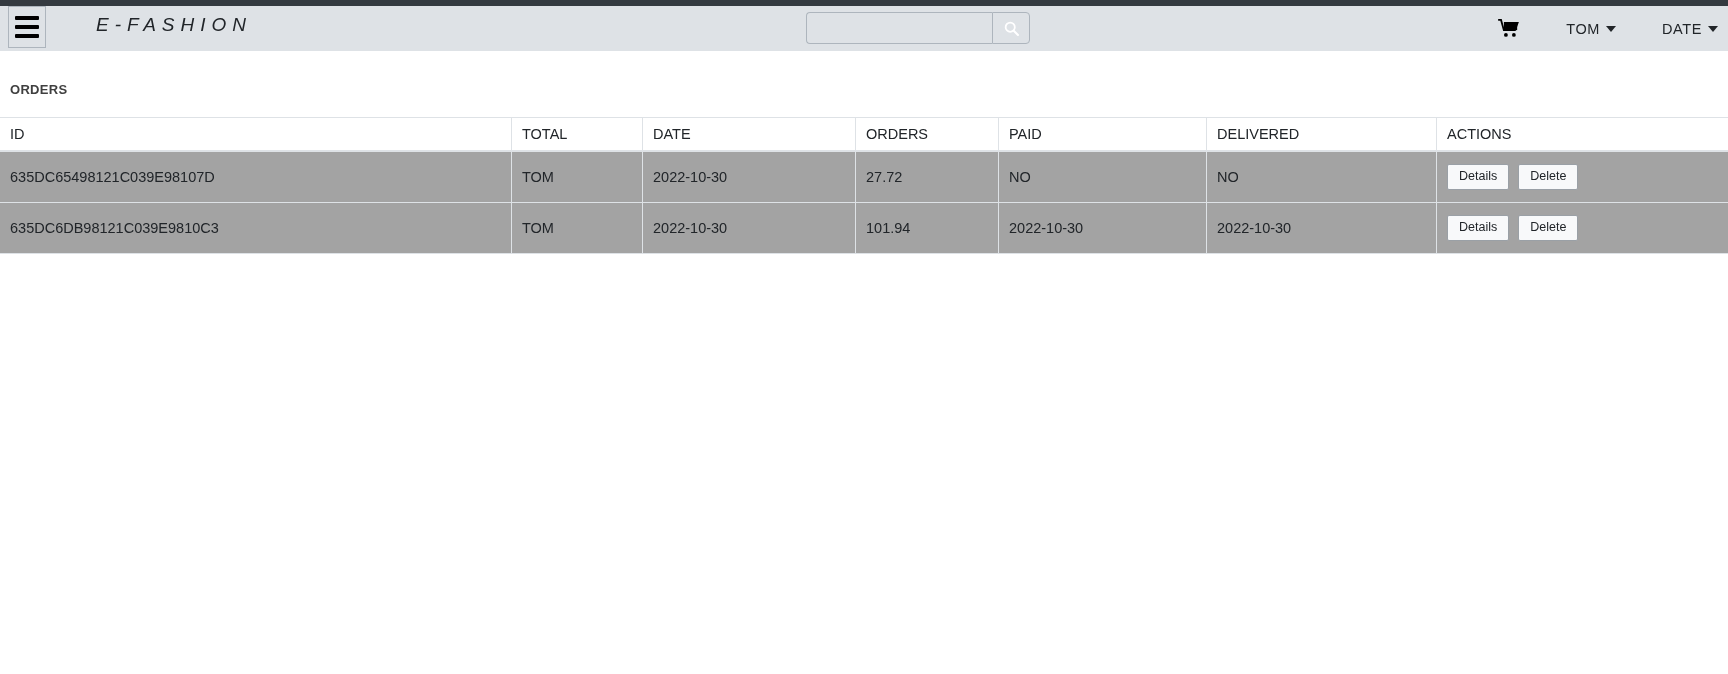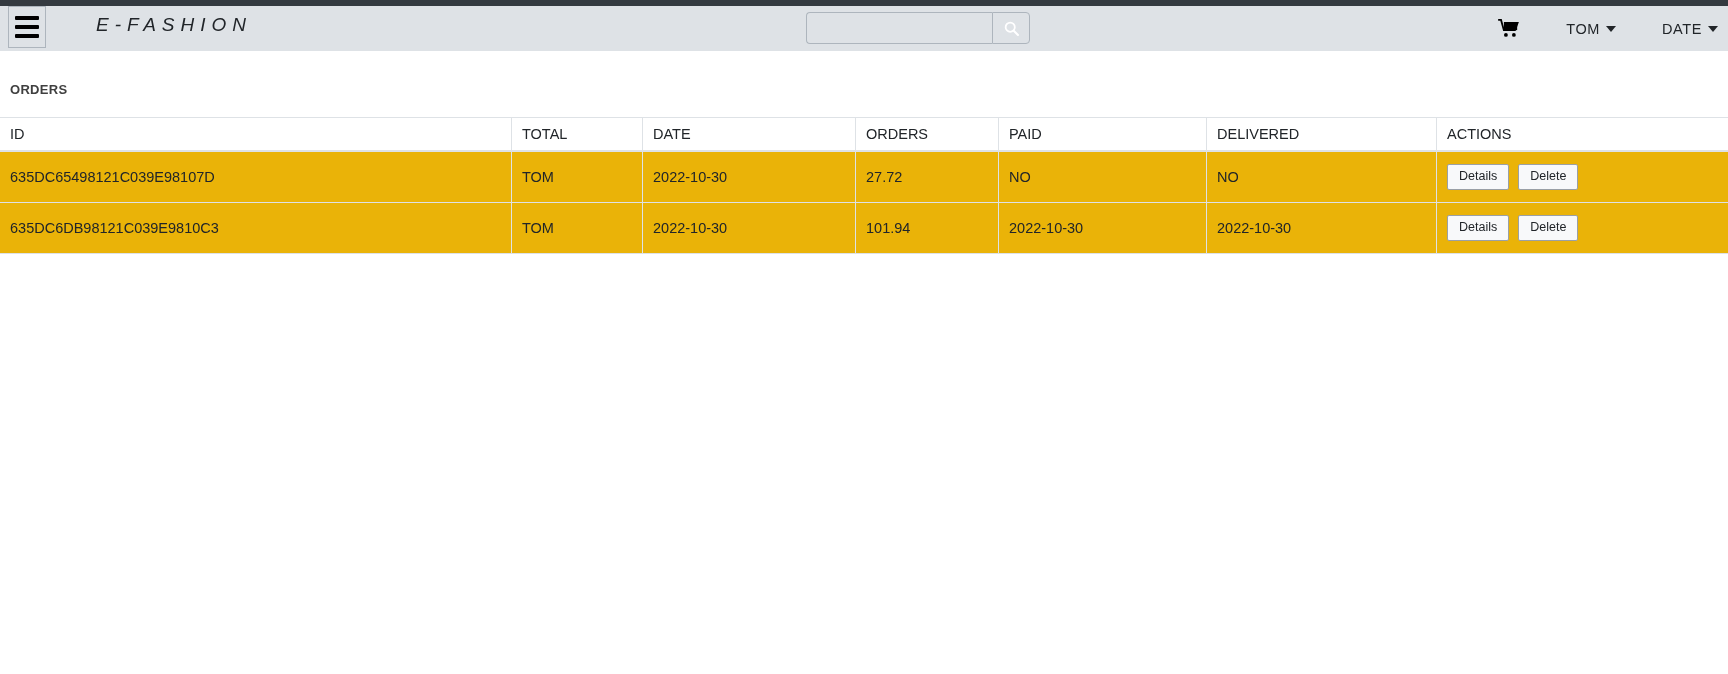--- a/index.html
+++ b/index.html
@@ -180,21 +180,21 @@
   table.orders td {
     padding: 12px 10px;
     border-bottom: 1px solid #dee2e6;
     border-right: 1px solid #dee2e6;
     color: #212529;
     vertical-align: middle;
     white-space: nowrap;
     overflow: hidden;
   }
   table.orders tr.striped td { background: #f2f2f2; }
-  table.orders tr.plain td { background: #eab308; }
+  table.orders tr.plain td { background: #a3a3a3; }
   table.orders th.col-actions,
   table.orders td.col-actions { border-right: none; margin-left: 40px; }
 
   .col-id     { width: 491px; }
   .col-user   { width: 110px; }
   .col-date   { width: 192px; }
   .col-total  { width: 122px; }
   .col-paid   { width: 187px; }
   .col-deliv  { width: 209px; }
   .col-actions{ width: auto; }

